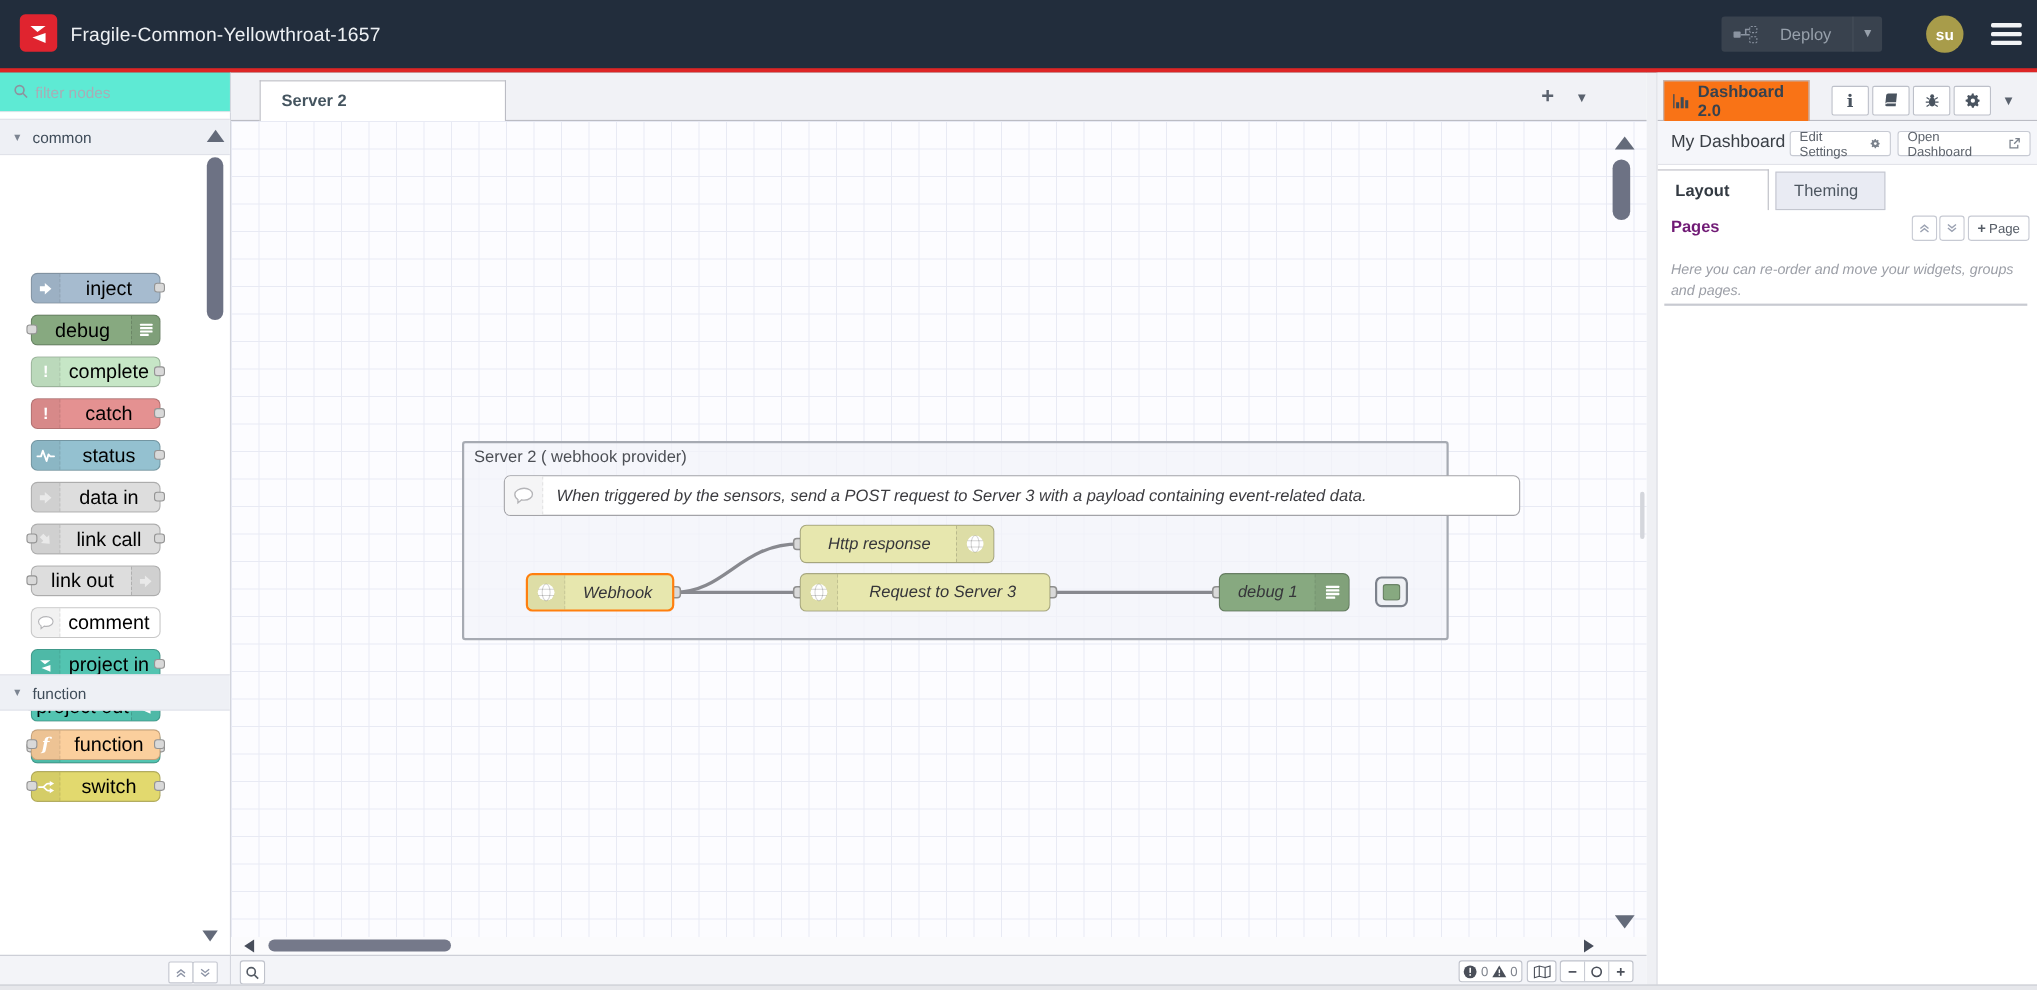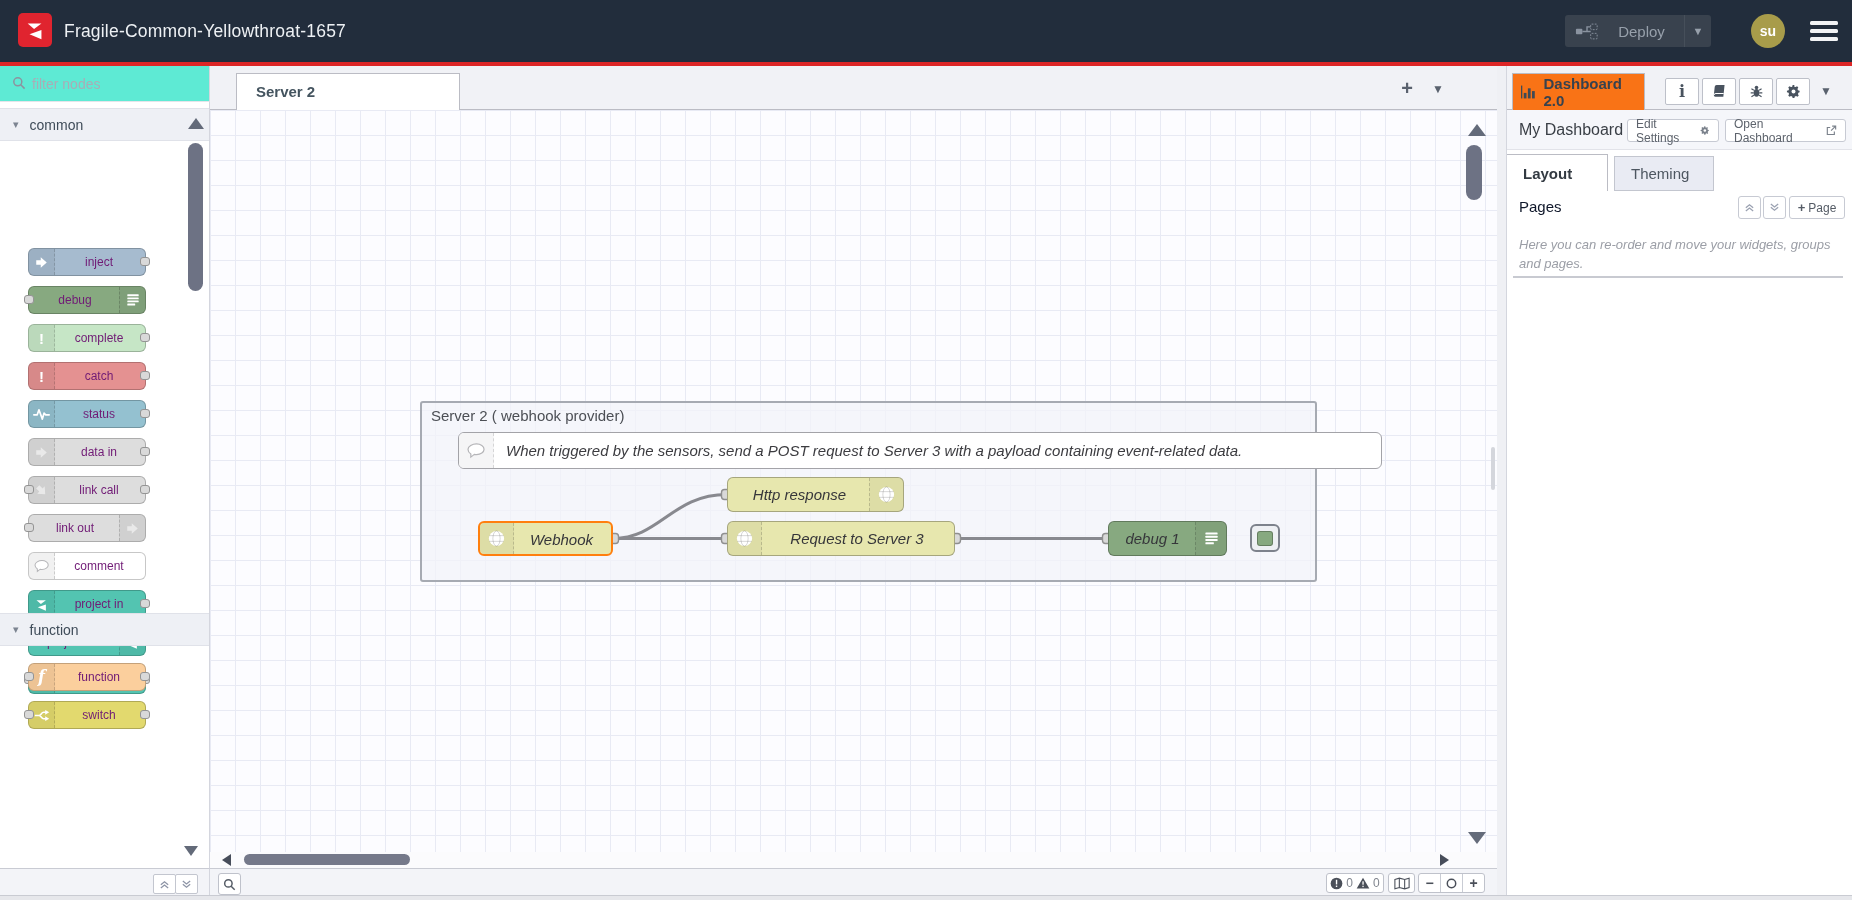--- a/index.html
+++ b/index.html
@@ -25,21 +25,21 @@
   .palette-filter input::placeholder{color:#a9adb6;}
   .palette-filter .search-glyph{position:absolute;left:12px;top:10px;color:#8d939e;}
   .palette-body{position:absolute;left:0;top:102px;width:210px;height:766px;background:#fff;border-right:1px solid #d4d6de;box-sizing:border-box;overflow:hidden;}
   .pcat{position:absolute;left:0;width:209px;height:33px;background:#eef0f5;border-top:1px solid #e0e2e9;border-bottom:1px solid #e0e2e9;display:flex;align-items:center;box-sizing:border-box;cursor:pointer;}
   .pcat .caret{margin-left:13px;color:#7c8491;font-size:11px;}
   .pcat .clabel{margin-left:11px;font-size:14px;font-weight:normal;color:#3f4c59;}
   .pcat-common{top:6px;}
   .pcat-function{top:511px;}
 
   .pnode{position:absolute;left:28px;width:118px;height:28px;border:1px solid rgba(0,0,0,.22);border-radius:6px;box-sizing:border-box;cursor:move;}
-  .plabel{position:absolute;top:0;height:26px;line-height:26px;font-size:12px;color:#701a75;text-align:center;}
+  .plabel{position:absolute;top:0;height:26px;line-height:26px;font-size:18px;color:#000000;text-align:center;}
   .lab-after-left{left:26px;right:2px;}
   .lab-before-right{left:2px;right:26px;}
   .picon{position:absolute;top:0;bottom:0;width:25px;display:flex;align-items:center;justify-content:center;}
   .picon.left{left:0;border-right:1px dashed rgba(0,0,0,.16);border-radius:5px 0 0 5px;background:rgba(0,0,0,.055);}
   .picon.right{right:0;border-left:1px dashed rgba(0,0,0,.16);border-radius:0 5px 5px 0;background:rgba(0,0,0,.055);}
   .pport{position:absolute;top:8px;width:10px;height:9px;background:#d9d9d9;border:1px solid #949494;border-radius:3px;box-sizing:border-box;}
   .pport.pl{left:-5px;}
   .pport.pr{right:-5px;}
   .excl{color:#fff;font-weight:bold;font-size:15px;line-height:1;}
   .ffunc{color:#fff;font-family:"DejaVu Serif",serif;font-style:italic;font-weight:bold;font-size:16px;line-height:1;}
@@ -137,21 +137,21 @@
   .sb-dashrow{position:absolute;left:0;top:44px;width:345px;height:40px;background:#f5f6fa;border-bottom:1px solid #e2e3e9;box-sizing:border-box;}
   .sb-dashtitle{position:absolute;left:12px;top:0;height:40px;line-height:40px;font-size:16px;color:#3a3f46;}
   .sb-btn{position:absolute;top:9px;height:23px;background:#fff;border:1px solid #c7cad3;border-radius:3px;box-sizing:border-box;display:flex;align-items:center;justify-content:center;gap:5px;font-size:12px;color:#5d636c;cursor:pointer;padding:0 8px;}
   .sb-edit{left:120px;width:92px;}
   .sb-open{left:218px;width:121px;}
 
   .sb-tab2{position:absolute;box-sizing:border-box;font-size:15px;display:flex;align-items:center;padding-left:16px;cursor:pointer;}
   .sb-layout{left:0;top:88px;width:101px;height:37px;background:#fff;border:1px solid #bbbcc4;border-left:none;border-bottom:none;font-weight:bold;color:#333a42;}
   .sb-theming{left:107px;top:90px;width:100px;height:35px;background:#e9ebf3;border:1px solid #c3c6cf;color:#4d5660;}
 
-  .sb-pages-title{position:absolute;left:12px;top:132px;font-size:15px;font-weight:normal;color:#0f172a;}
+  .sb-pages-title{position:absolute;left:12px;top:132px;font-size:15px;font-weight:bold;color:#701a75;}
   .sb-mini{position:absolute;top:130px;width:23px;height:23px;background:#fff;border:1px solid #c7cad3;border-radius:3px;box-sizing:border-box;display:flex;align-items:center;justify-content:center;color:#9aa1b1;cursor:pointer;}
   .sb-up{left:231px;} .sb-down{left:256px;}
   .sb-addpage{position:absolute;left:282px;top:130px;width:56px;height:23px;background:#fff;border:1px solid #c7cad3;border-radius:3px;box-sizing:border-box;display:flex;align-items:center;justify-content:center;gap:3px;font-size:12px;color:#555c66;cursor:pointer;}
   .sb-addpage .plus{font-weight:bold;font-size:13px;}
   .sb-help{position:absolute;left:12px;top:170px;width:320px;font-size:13px;font-style:italic;color:#9b9ea6;line-height:1.45;}
   .sb-divider{position:absolute;left:6px;top:210px;width:330px;height:2px;background:#c8cad1;}
 
   .bottom-strip{position:absolute;left:0;top:895px;width:1852px;height:5px;background:#e6e7eb;border-top:1px solid #c9cbd2;box-sizing:border-box;}
 </style>
 </head>

